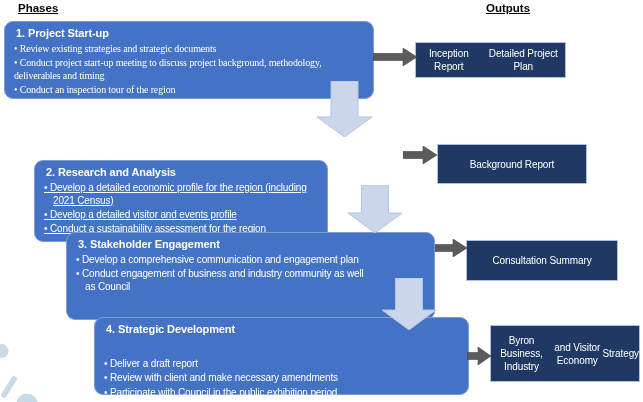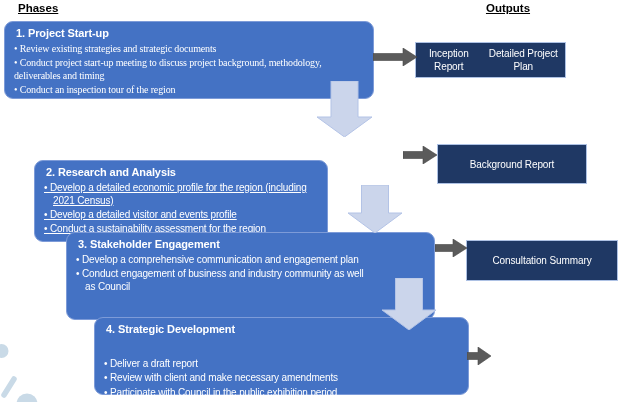--- a/index.html
+++ b/index.html
@@ -92,20 +92,25 @@
   </div>
 
   <div class="output-box" style="left:437px;top:144px;width:150px;height:40px;">
     <div class="output-line">Background Report</div>
   </div>
 
   <div class="output-box" style="left:466px;top:240px;width:152px;height:41px;">
     <div class="output-line">Consultation Summary</div>
   </div>
 
+  <div class="output-box" style="left:490px;top:325px;width:150px;height:57px;">
+    <div class="output-line">Byron Business, Industry</div>
+    <div class="output-line">and Visitor Economy</div>
+    <div class="output-line">Strategy</div>
+  </div>
 
   <svg class="abs" style="left:373px;top:48px;" width="44" height="18" viewBox="0 0 44 18">
     <polygon points="0,5.5 30,5.5 30,0 44,9 30,18 30,12.5 0,12.5" style="fill:var(--arrow-gray);stroke:var(--arrow-gray-dark);stroke-width:0.6"></polygon>
   </svg>
   <svg class="abs" style="left:403px;top:146px;" width="34" height="18" viewBox="0 0 34 18">
     <polygon points="0,5.5 20,5.5 20,0 34,9 20,18 20,12.5 0,12.5" style="fill:var(--arrow-gray);stroke:var(--arrow-gray-dark);stroke-width:0.6"></polygon>
   </svg>
   <svg class="abs" style="left:435px;top:239px;" width="32" height="18" viewBox="0 0 32 18">
     <polygon points="0,5.5 18,5.5 18,0 32,9 18,18 18,12.5 0,12.5" style="fill:var(--arrow-gray);stroke:var(--arrow-gray-dark);stroke-width:0.6"></polygon>
   </svg>

